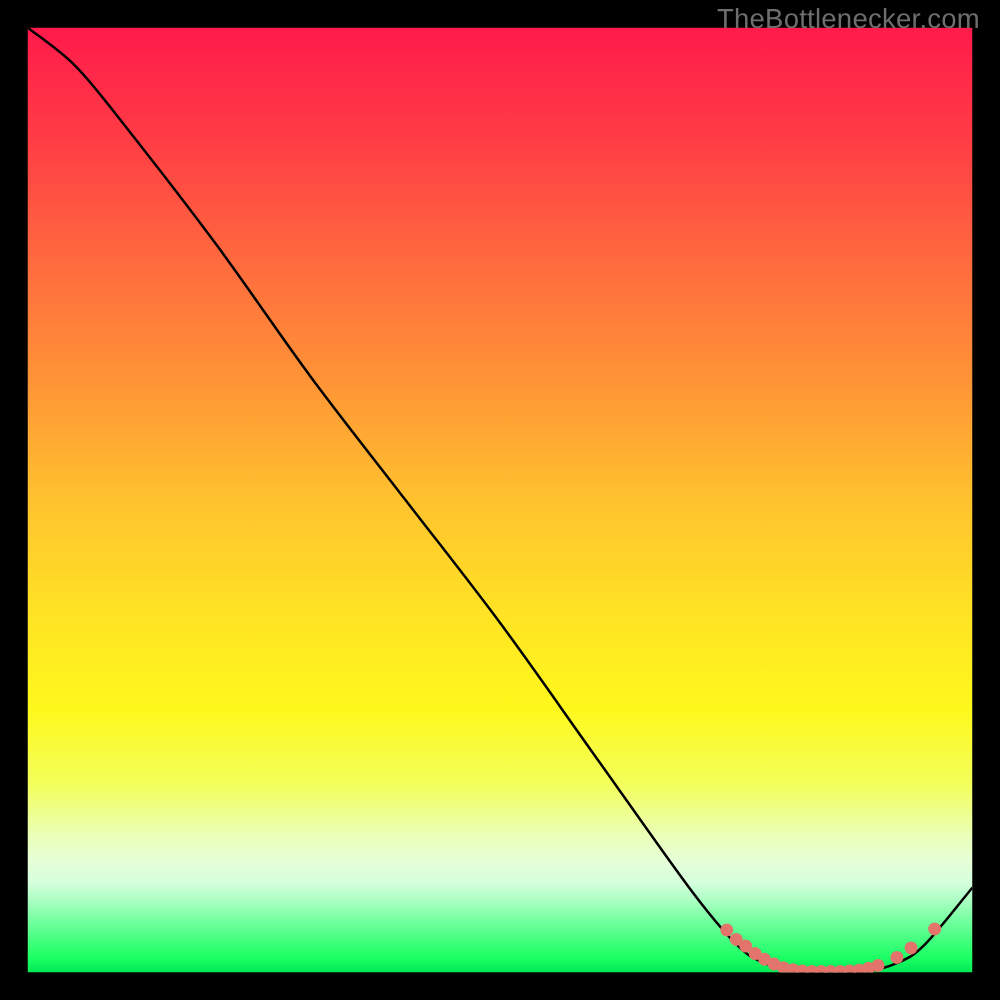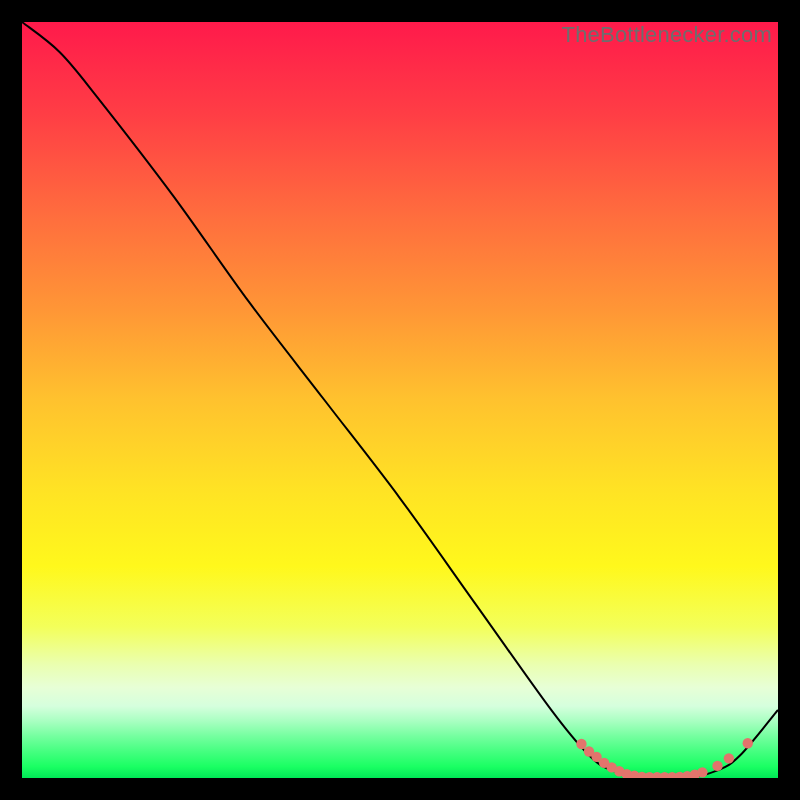--- a/index.html
+++ b/index.html
@@ -6,27 +6,26 @@
   html, body { width: 800px; height: 800px; background: #000; overflow: hidden; }
   .frame {
     width: 800px;
     height: 800px;
     background: #000;
     position: relative;
   }
   .watermark {
     position: absolute;
     top: 2px;
-    right: 28px;
+    right: 16px;
     color: #6e6e6e;
     font-family: Arial, Helvetica, sans-serif;
     font-size: 22px;
     letter-spacing: 0.2px;
     z-index: 3;
-    margin-top: 20px;
   }
   .plot {
     position: absolute;
     left: 22px;
     top: 22px;
     width: 756px;
     height: 756px;
   }
   .plot svg {
     display: block;

